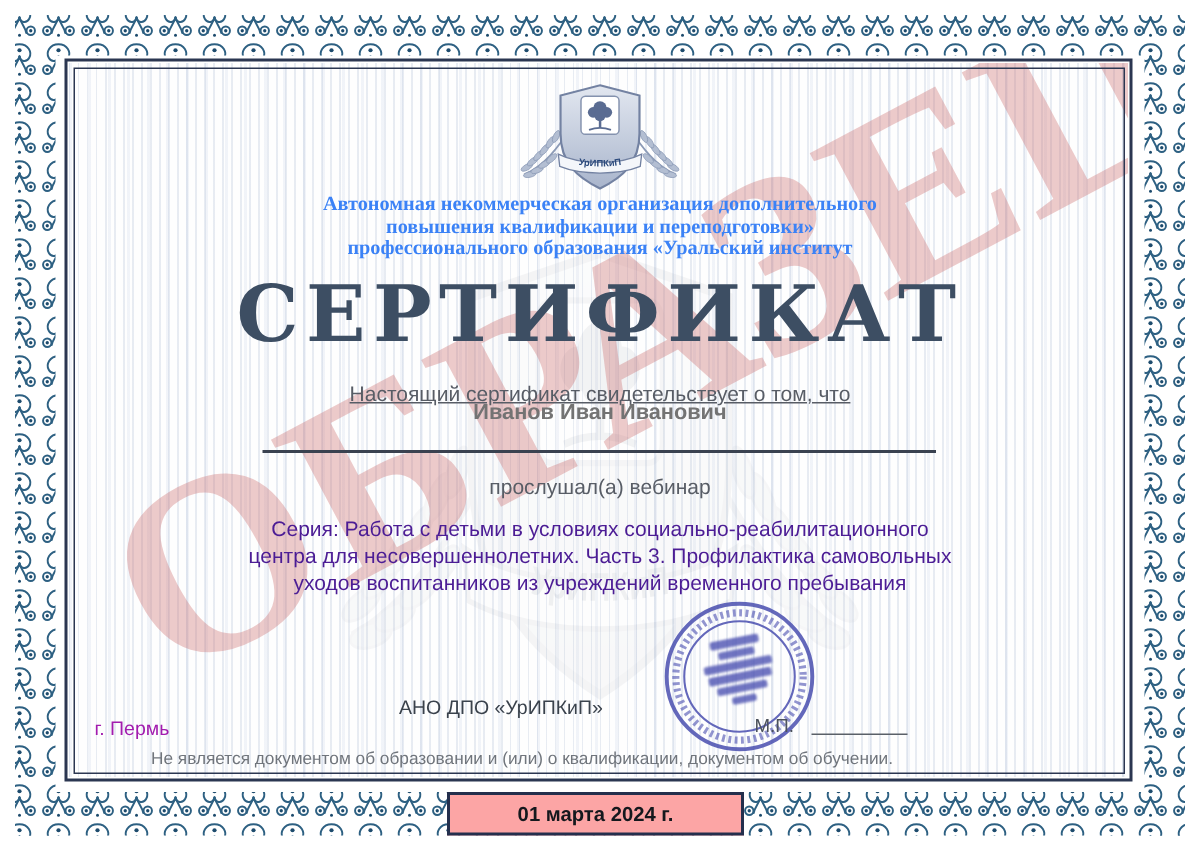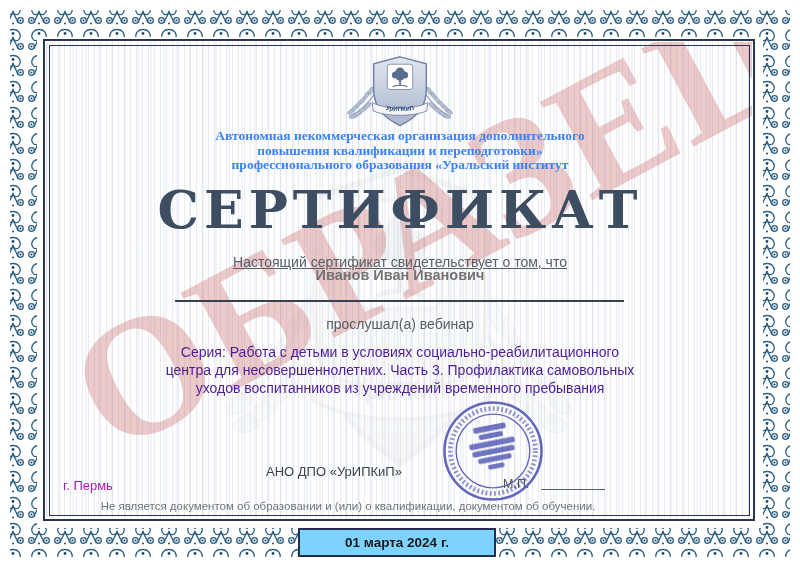--- a/index.html
+++ b/index.html
@@ -53,21 +53,21 @@
     font-size:14px;line-height:18px;font-weight:normal;color:#4c1d95;
   }
   .stamp{position:absolute;left:441px;top:399px;width:104px;height:104px;opacity:0.85;}
   .director{position:absolute;left:266px;top:464px;font-size:13px;line-height:15.5px;color:#3a424c;}
   .city{position:absolute;left:63px;top:478px;font-size:13px;color:#a21caf;}
   .seal-mark{position:absolute;left:503px;top:477px;font-size:12.5px;color:#4c525c;}
   .sig-line{position:absolute;left:541px;top:489px;width:64px;border-top:1.5px solid #5a6068;}
   .disclaimer{position:absolute;left:0;top:500px;width:696px;text-align:center;font-size:11.5px;color:#70757c;}
   .date-box{
     position:absolute;left:298px;top:528px;width:194px;height:25px;z-index:6;
-    background:#7dd3fc;border:2px solid #242f4d;text-align:center;
+    background:#fca5a5;border:2px solid #242f4d;text-align:center;
     font-size:13.5px;font-weight:bold;line-height:25px;color:#15181d;
   }
 </style>
 </head>
 <body>
 
 <div class="certificate">
 
   <svg class="border-orn" aria-hidden="true">
     <defs>

